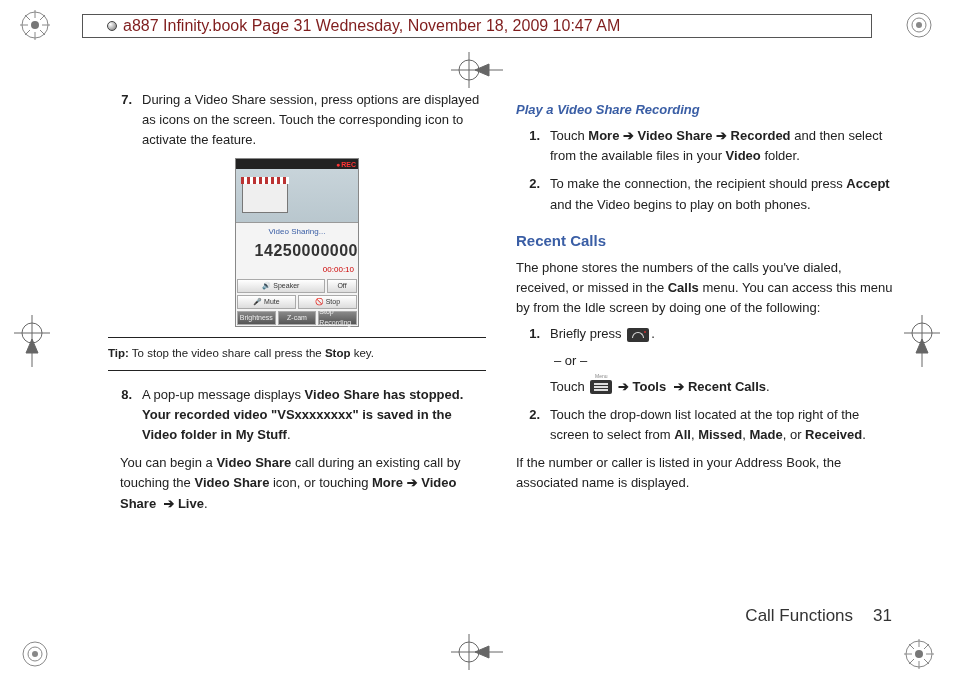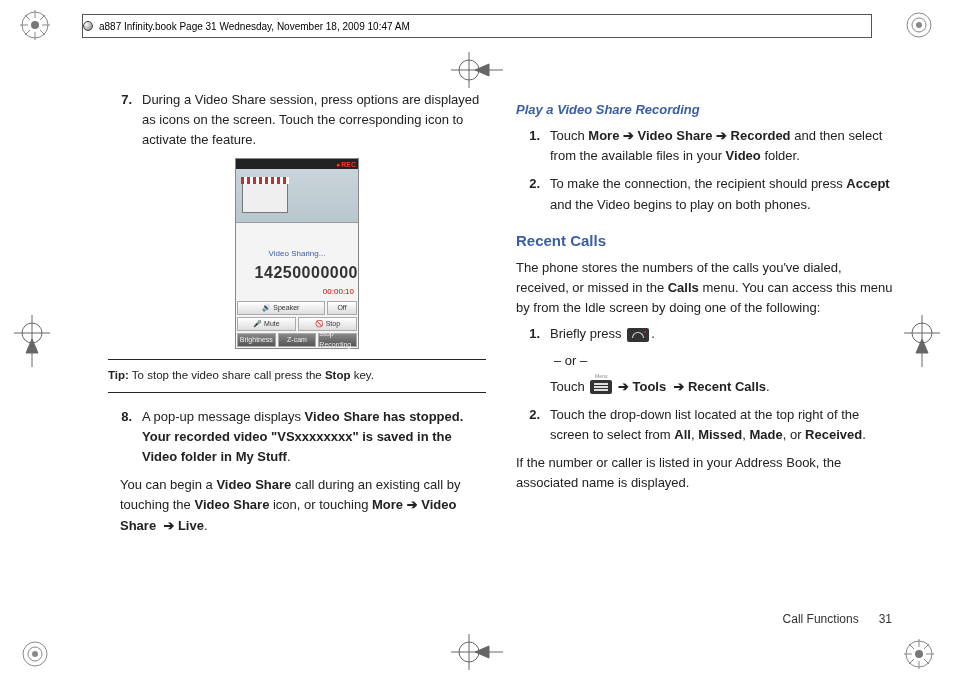--- a/index.html
+++ b/index.html
@@ -13,26 +13,26 @@
     background: #fff;
   }
   .crop-mark { position: absolute; }
   .crop-mark svg { display: block; }
   .corner-ornament { position: absolute; }
   .header-bar {
     position: absolute;
     top: 14px; left: 82px; right: 82px;
     height: 24px;
     border: 1px solid #555;
-    font-size: 10px;
+    font-size: 16px;
     display: flex;
     align-items: center;
-    padding-left: 0;
+    padding-left: 24px;
     gap: 6px;
-    color: #000000;
+    color: #7f1d1d;
   }
   .header-bar .ball {
     width: 10px; height: 10px; border-radius: 50%;
     background: radial-gradient(circle at 30% 30%, #fff, #777);
     border: 1px solid #444;
   }
   .content {
     position: absolute;
     top: 90px; left: 108px; right: 60px; bottom: 70px;
     display: flex;
@@ -70,40 +70,40 @@
     width: 124px; margin: 6px auto 10px; border: 1px solid #888;
     font-size: 8px; color: #333; background:#f4f4f4;
   }
   .ps-top { background:#222; height:10px; position:relative;}
   .ps-rec { position:absolute; right:2px; top:1px; color:#f33; font-weight:bold; font-size:7px;}
   .ps-rec::before{content:"●";margin-right:1px;}
   .ps-img { height:54px; background: linear-gradient(#c8d4da,#b9c7ce); border-bottom:1px solid #999; position:relative;}
   .ps-store{position:absolute;left:6px;top:14px;width:46px;height:30px;background:#efefef;border:1px solid #777;}
   .ps-store::before{content:"";position:absolute;top:-7px;left:-2px;right:-2px;height:7px;
     background:repeating-linear-gradient(90deg,#b33 0,#b33 3px,#fff 3px,#fff 6px);}
-  .ps-label{ text-align:center; color:#3a5ea5; padding:3px 0 0; font-size:8px;margin-top:22px;}
+  .ps-label{ text-align:center; color:#3a5ea5; padding:3px 0 0; font-size:8px;}
   .ps-number{text-align:right;font-weight:bold;letter-spacing:0.5px;font-size:16px;}
   .ps-timer{text-align:right;color:#c00;padding:0 4px 2px;font-size:8px;}
   .ps-row{display:flex;height:16px;}
   .ps-btn{flex:1;border:1px solid #aaa;margin:1px;background:linear-gradient(#fff,#ddd);
     display:flex;align-items:center;justify-content:center;font-size:7px;gap:2px;}
   .ps-row.dark .ps-btn{background:linear-gradient(#888,#555);color:#eee;}
   .inline-icon {
     display:inline-block; vertical-align:middle; width:22px; height:14px;
     background:#333; border-radius:2px; position:relative; margin:0 2px;
   }
   .inline-icon.phone::after{content:"";position:absolute;left:5px;top:4px;width:10px;height:5px;
     border:1.5px solid #ddd;border-bottom:none;border-radius:6px 6px 0 0;}
   .inline-icon.phone::before{content:"";position:absolute;right:3px;top:3px;width:2px;height:2px;background:#c33;border-radius:50%;}
   .inline-icon.menu::after{content:"";position:absolute;left:4px;right:4px;top:3px;height:1.5px;background:#ddd;
     box-shadow:0 3px 0 #ddd, 0 6px 0 #ddd;}
   .inline-icon.menu::before{content:"Menu";position:absolute;top:-7px;left:0;right:0;text-align:center;font-size:5px;color:#888;}
   .or-line{ text-align:left; padding-left:4px; margin:2px 0;}
   .footer {
-    position:absolute; bottom:56px; right:62px; font-size:12px; color:#333;
+    position:absolute; bottom:56px; right:62px; font-size:17px; color:#333;
     display:flex; gap:20px;
   }
 </style>
 </head>
 <body>
 
 <div class="corner-ornament" style="top:8px;left:18px;">
   <svg width="34" height="34">
       <circle cx="17" cy="17" r="13" fill="none" stroke="#888" stroke-width="1"></circle>
       <circle cx="17" cy="17" r="4" fill="#777"></circle>

